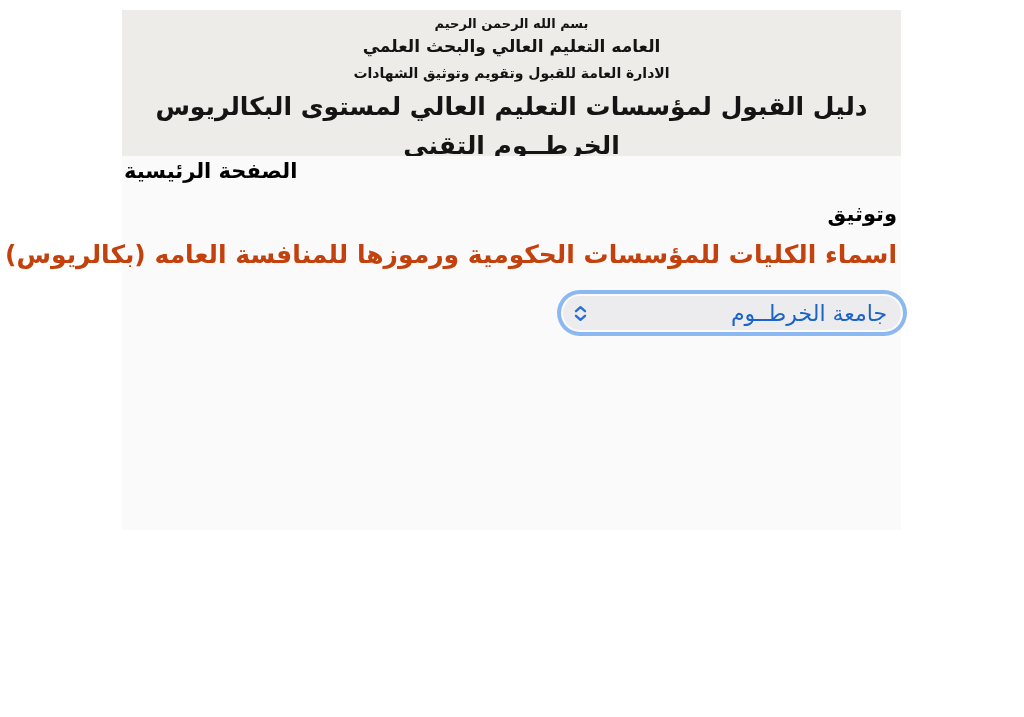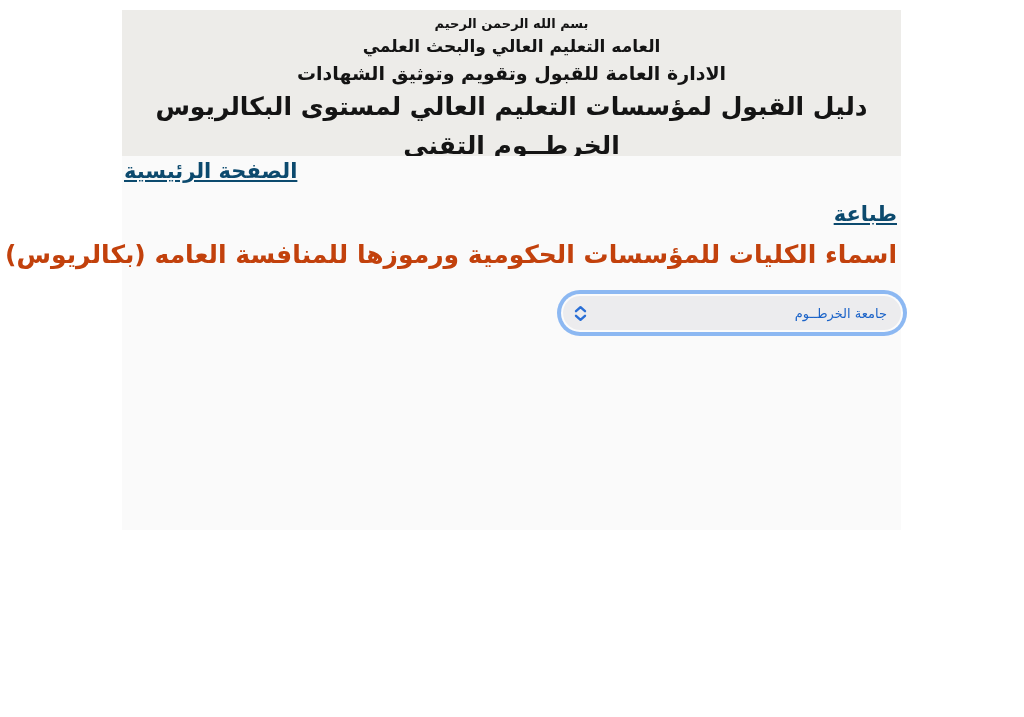--- a/index.html
+++ b/index.html
@@ -26,34 +26,33 @@
     height: 146px;
     text-align: center;
     direction: rtl;
     color: #141414;
     padding-top: 4px;
     box-sizing: border-box;
   }
   .h-line { font-weight: bold; }
   .h-bismillah   { font-size: 13px; line-height: 20px; }
   .h-ministry    { font-size: 17px; line-height: 25px; }
-  .h-admin       { font-size: 19px; line-height: 28px; }
+  .h-admin       { font-size: 14px; line-height: 28px; }
   .h-guide       { font-size: 25px; line-height: 39px; }
   .h-year        { font-size: 15px; line-height: 26px; }
 
   .body-box {
     position: relative;
     background: #fafafa;
     height: 374px;
     direction: rtl;
   }
   a.link {
-    color: #0c4a6e;
+    color: #000000;
     font-weight: bold;
-    text-decoration: underline;
     cursor: pointer;
     margin-top: 22px;
   }
   .home-link-row {
     position: absolute;
     top: 3px;
     left: 2px;
     font-size: 21px;
     direction: rtl;
   }
@@ -86,21 +85,21 @@
     height: 34px;
     box-sizing: border-box;
     background: #ececee;
     border-radius: 17px;
     box-shadow: 0 0 0 2px #fbfbfb, 0 0 0 6px #8cb8f2;
     padding: 0 14px 0 10px;
     cursor: pointer;
   }
   .university-select .sel-label {
     color: #1b63c8;
-    font-size: 13px;
+    font-size: 22px;
     white-space: nowrap;
   }
   .updown-icon {
     width: 15px;
     height: 17px;
     display: inline-block;
     flex: 0 0 auto;
   }
 </style>
 </head>
@@ -117,21 +116,21 @@
       <div class="h-line h-year">للعام الدراسي الجامعي 2023 - 2024م</div>
     </div>
 
     <div class="body-box">
 
       <div class="home-link-row">
         <a class="link">الصفحة الرئيسية</a>
       </div>
 
       <div class="print-link-row">
-        <a class="link">طباعة</a>
+        <a class="link">وتوثيق</a>
       </div>
 
       <div class="section-title-row">اسماء الكليات للمؤسسات الحكومية ورموزها للمنافسة العامه (بكالريوس)</div>
 
       <div class="select-row">
         <div class="university-select" role="combobox" aria-expanded="false">
           <span class="sel-label">جامعة الخرطــوم</span>
           <span class="updown-icon">
             <svg width="15" height="17" viewBox="0 0 15 17" xmlns="http://www.w3.org/2000/svg">
               <path d="M3 6.2 L7.5 2.2 L12 6.2" fill="none" stroke="#2a6fd6" stroke-width="2.4" stroke-linecap="round" stroke-linejoin="round"></path>

